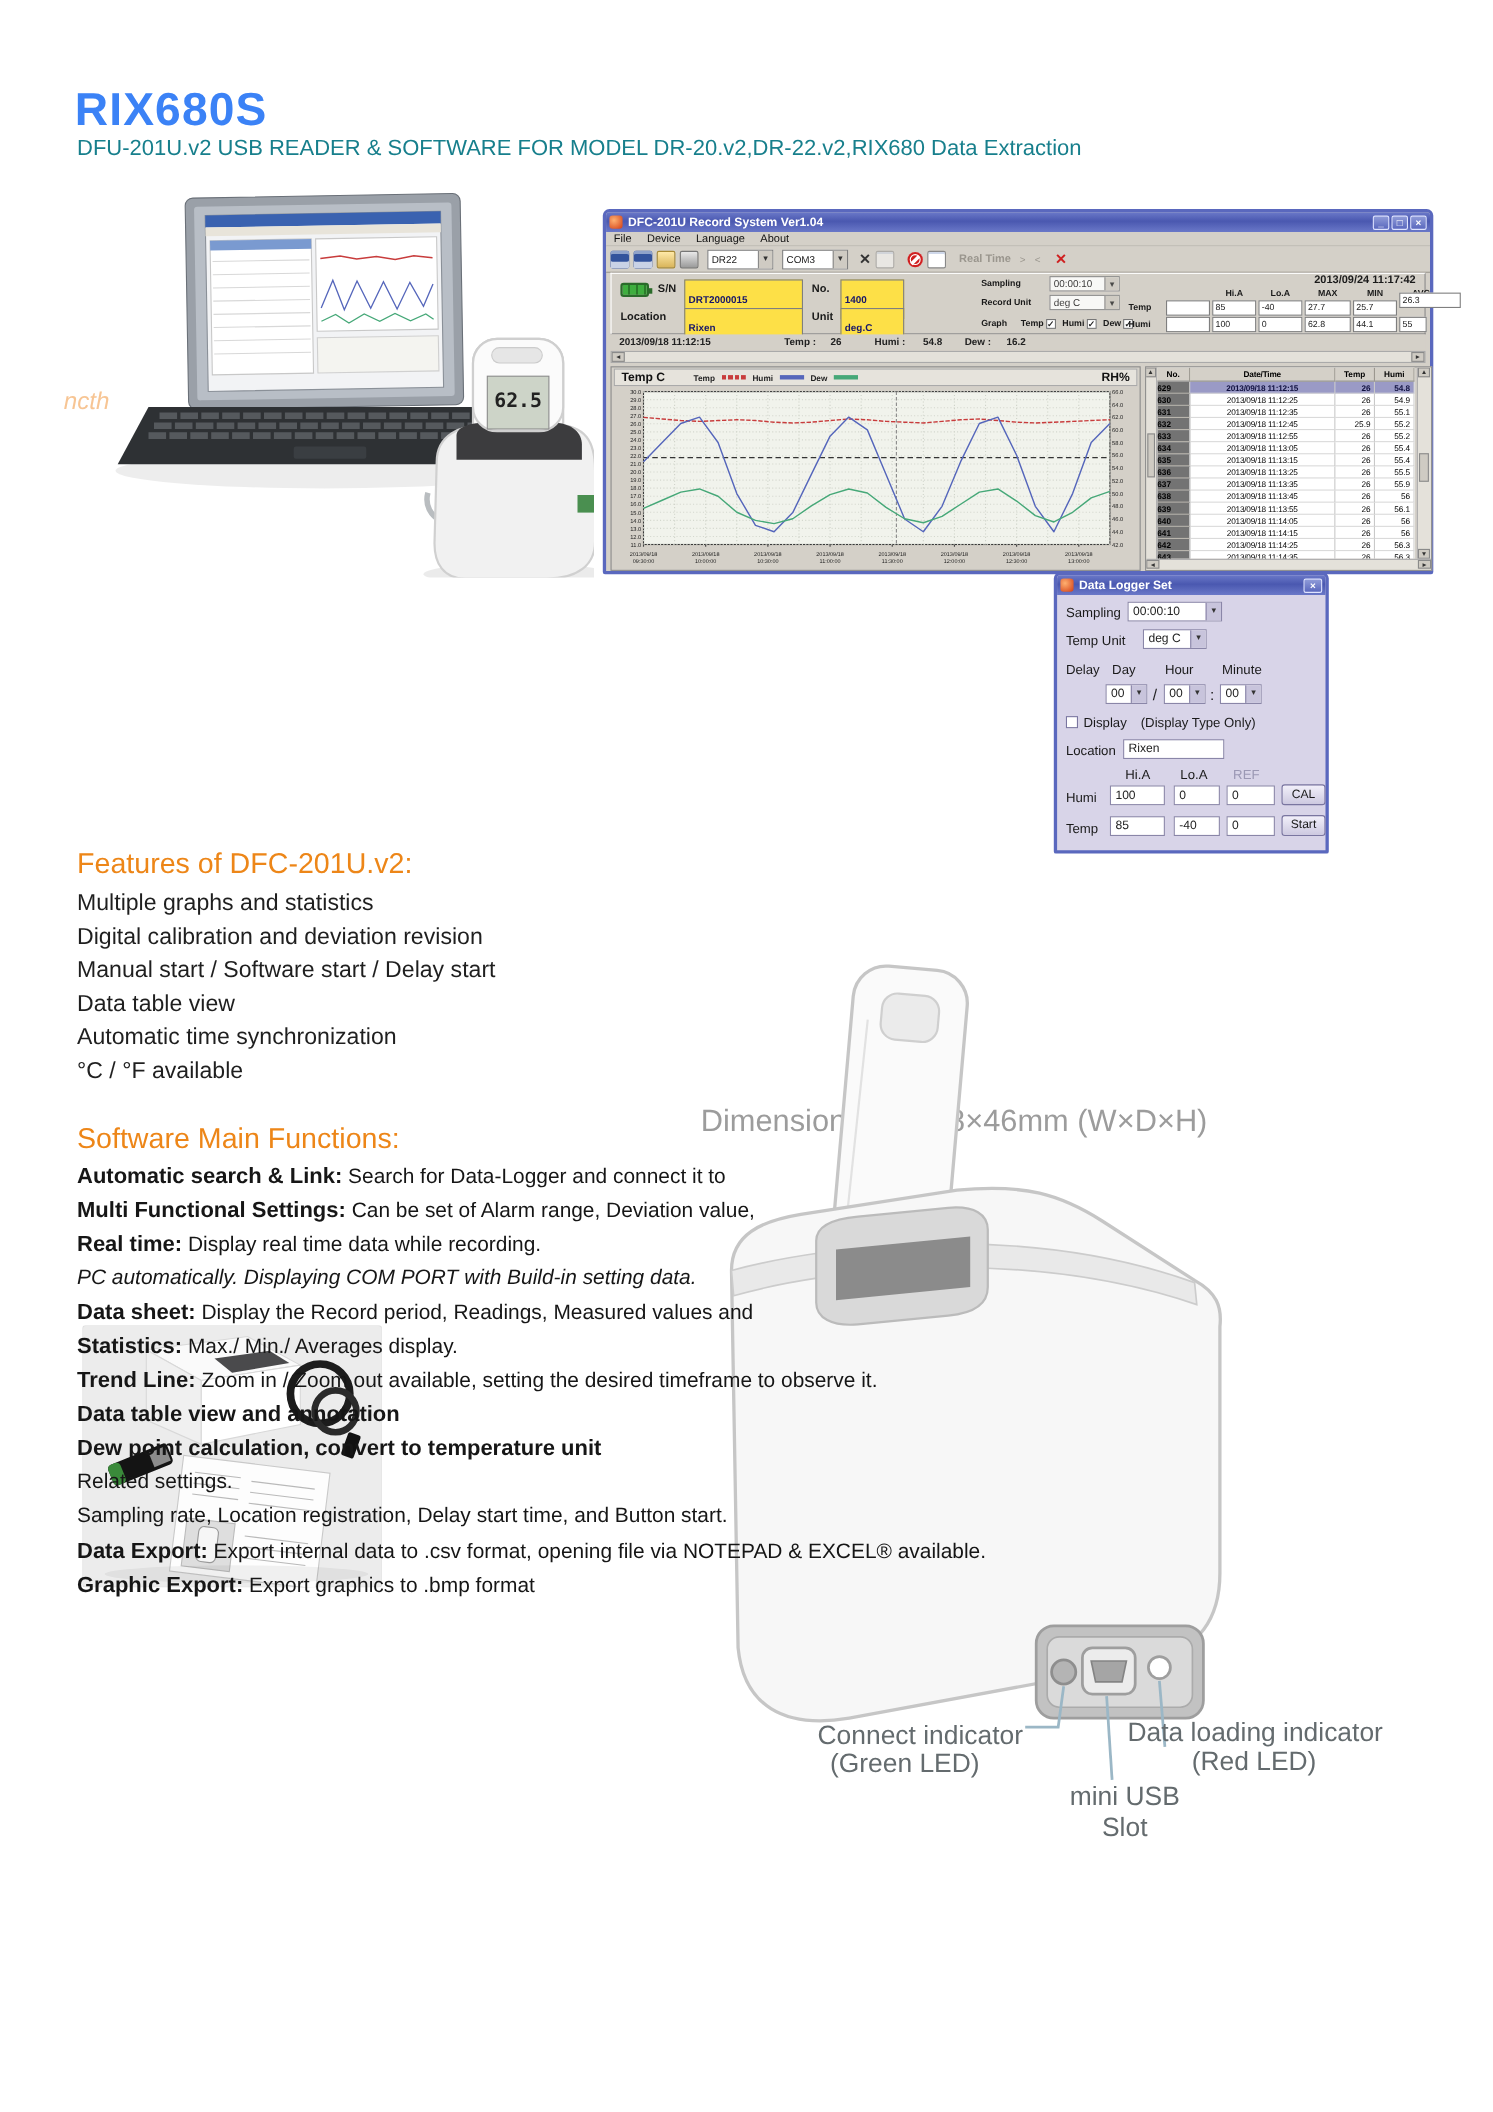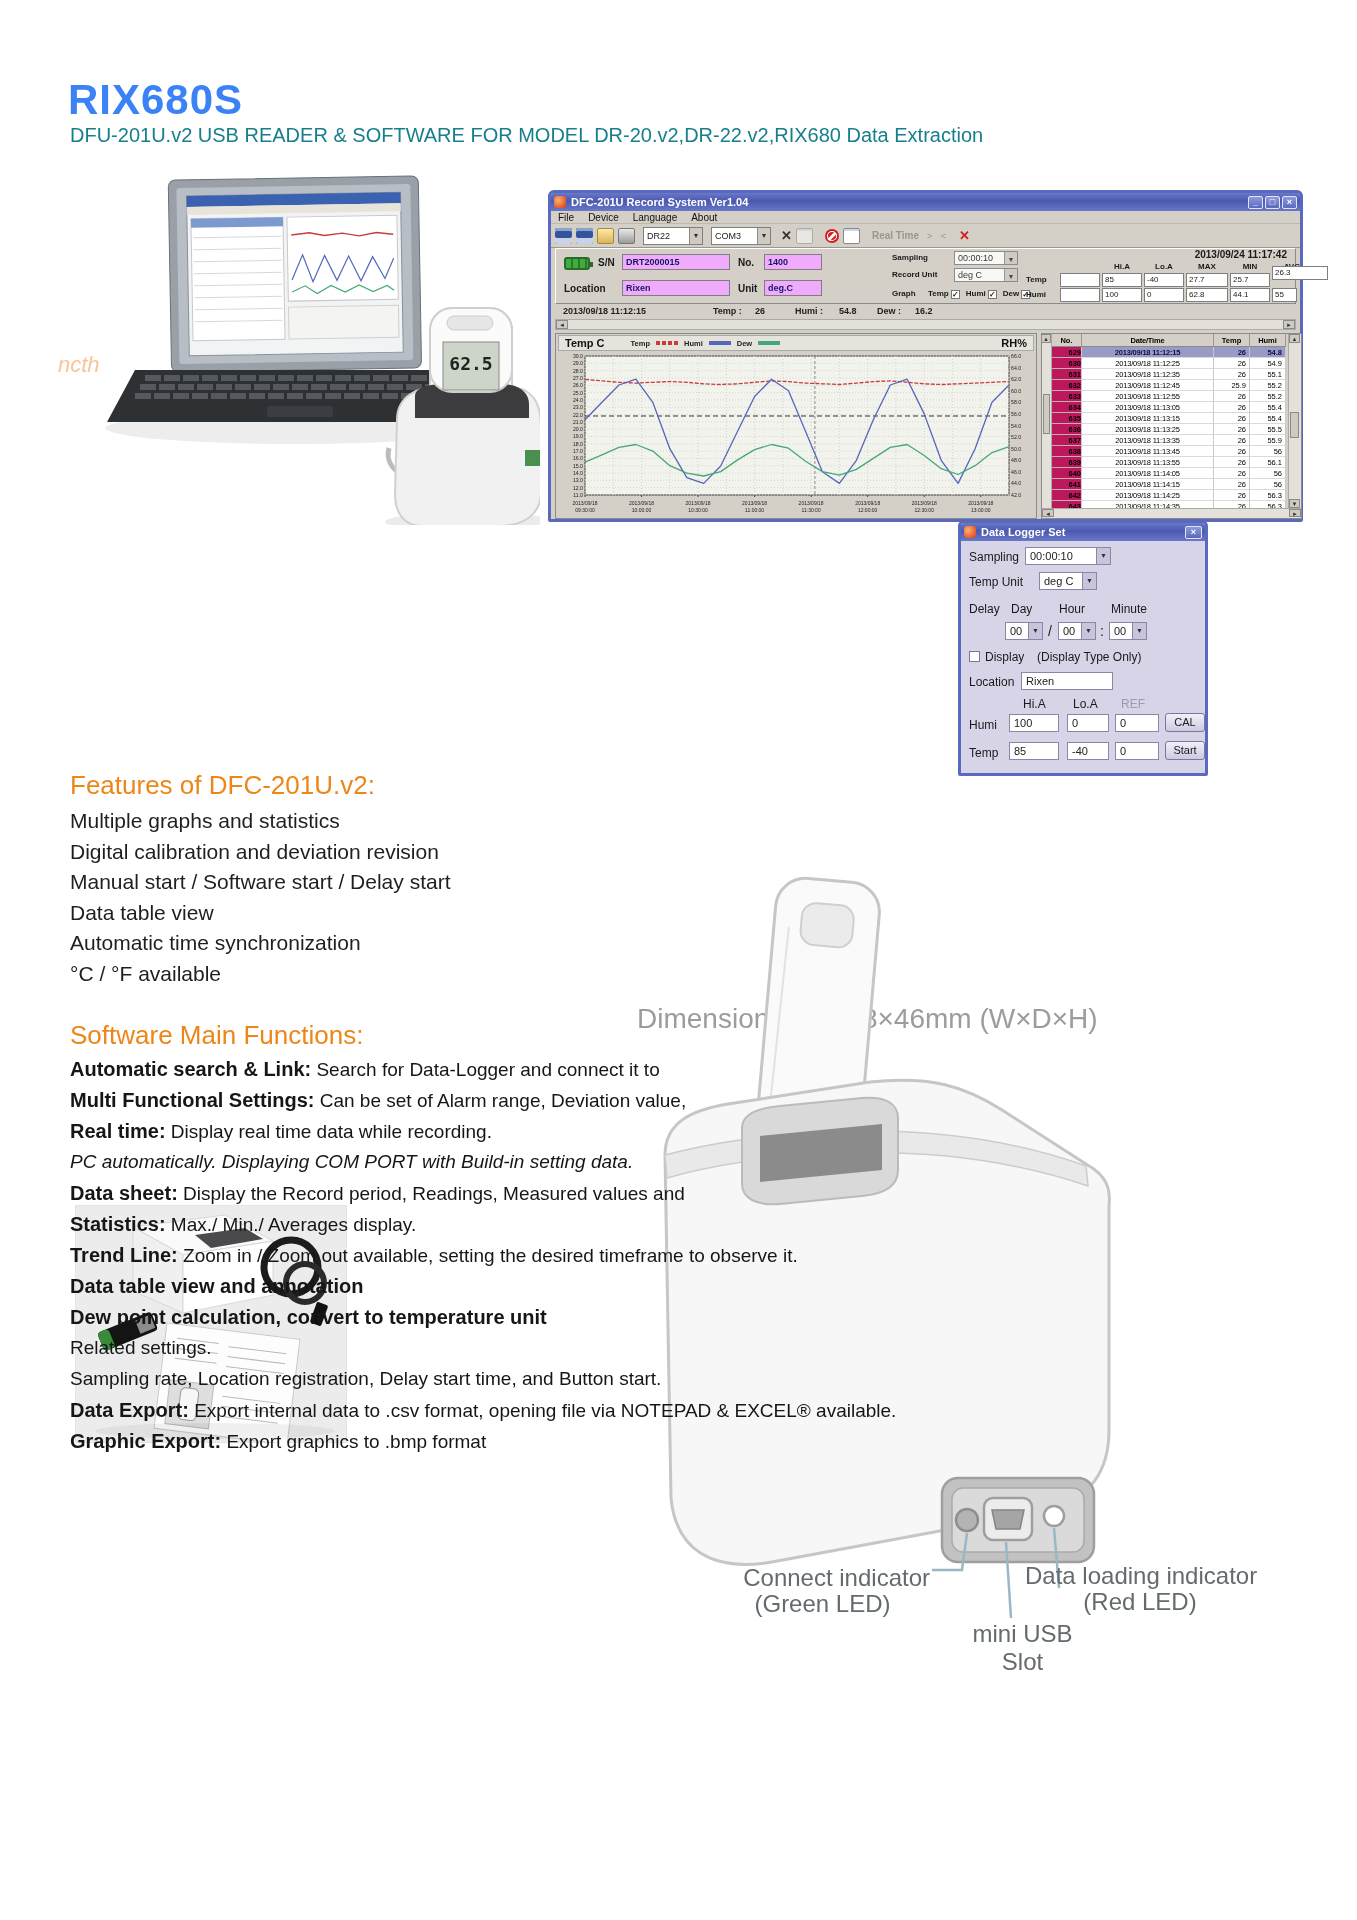--- a/index.html
+++ b/index.html
@@ -29,21 +29,21 @@
   .combo .arrow{width:13px;height:100%;background:#cfcbc3;border-left:1px solid #8a8a8a;font-size:7px;text-align:center;line-height:15px;color:#333}
   .xmark{font-weight:bold;font-size:13px;margin-left:10px}
   .stopicon{width:14px;height:14px;border-radius:50%;background:#cf2020;margin-left:12px;box-shadow:inset 0 0 0 2px #cf2020, inset 0 0 0 3px #fff;position:relative}
   .stopicon::after{content:"";position:absolute;left:2px;top:6px;width:10px;height:3px;background:#fff;transform:rotate(-45deg)}
   .realtime{color:#9a968e;font-weight:bold;font-size:10px;margin-left:12px}
   .grayarr{color:#9a968e;font-size:9px;margin-left:8px;letter-spacing:3px}
   
   .infopanel{position:absolute;left:4px;top:55px;right:4px;height:56px;background:#d4d0c8;border:1px solid #fff;border-right-color:#8a8a8a;border-bottom-color:#8a8a8a;font-size:10px}
   .lbl{position:absolute;font-weight:bold;color:#1a1a1a}
   .lbl-sm{position:absolute;font-weight:bold;color:#1a1a1a;font-size:8px}
-  .xpinput{position:absolute;background:#f0abfc;border:1px solid #7f7f7f;font-size:9px;color:#16166a;font-weight:bold;padding:1px 3px;line-height:12px;overflow:hidden;white-space:nowrap}
+  .xpinput{position:absolute;background:#fde047;border:1px solid #7f7f7f;font-size:9px;color:#16166a;font-weight:bold;padding:11px 3px;line-height:12px;overflow:hidden;white-space:nowrap}
   .battery{position:absolute;left:8px;top:8px;width:26px;height:13px;border:2px solid #2a6b2a;border-radius:3px;background:repeating-linear-gradient(90deg,#3fae3f 0 5px,#2a7c2a 5px 7px)}
   .battery::after{content:"";position:absolute;right:-5px;top:3px;width:3px;height:5px;background:#2a6b2a}
   .chk{display:inline-block;width:9px;height:9px;background:#fff;border:1px solid #777;font-size:8px;line-height:8px;text-align:center;color:#222;vertical-align:-1px;margin-left:2px}
   .statrow{position:absolute;height:15px}
   .statcell{position:absolute;top:0;height:14px;background:#fff;border:1px solid #7f7f7f;font-size:8px;padding:1px 2px;color:#222}
   .stathead{position:absolute;top:0;font-size:8px;font-weight:bold;color:#1a1a1a;text-align:center}
   
   .statusline{position:absolute;left:4px;top:111px;right:4px;height:14px;background:#d4d0c8;font-size:9px;font-weight:bold;color:#222}
   .statusline span{position:absolute;top:2px}
   .hstrip{position:absolute;left:4px;top:126px;right:4px;height:11px;background:#e4e1da;border:1px solid #aaa}
@@ -55,21 +55,21 @@
   .glegend{display:flex;align-items:center;gap:6px;margin-left:26px}
   .glegend .lname{font-size:7.5px;font-weight:bold;color:#222}
   .glegend .lswatch{width:22px;height:4px}
   .gright{margin-left:auto;font-size:11px;font-weight:bold;color:#111;padding-right:6px}
   
   .tablepanel{position:absolute;left:490px;width:261px;top:140px;height:186px;background:#d4d0c8;border:1px solid #8a8a8a;overflow:hidden}
   .vstrip{position:absolute;left:0;top:0;width:10px;bottom:0;background:#e4e1da;border-right:1px solid #aaa}
   .dtable{position:absolute;left:10px;top:0;width:234px;bottom:10px;background:#fff;overflow:hidden}
   .drow{display:flex;height:11px}
   .dcell{font-size:7.5px;line-height:11px;border-right:1px solid #c9c9c9;border-bottom:1px solid #dadada;overflow:hidden;white-space:nowrap}
-  .c-no{width:30px;text-align:right;background:#be185d;border-bottom:1px solid #b9b5ad;font-weight:bold}
+  .c-no{width:30px;text-align:left;background:#737373;border-bottom:1px solid #b9b5ad;font-weight:bold}
   .c-dt{width:132px;text-align:center;letter-spacing:-.2px}
   .c-t{width:36px;text-align:right;padding-right:3px}
   .c-h{width:36px;text-align:right;padding-right:3px}
   .dhead{height:13px;background:#d4d0c8}
   .dhead .dcell{background:#d4d0c8;font-weight:bold;line-height:13px;height:13px;border-right:1px solid #9b978f;border-bottom:1px solid #8a8a8a;text-align:center;padding:0}
   .sel .c-dt,.sel .c-t,.sel .c-h{background:#9a9ac6;color:#101040;font-weight:bold}
   .vscroll{position:absolute;right:0;top:0;width:13px;bottom:10px;background:#e4e1da;border-left:1px solid #aaa}
   .hscroll2{position:absolute;left:0;right:0;bottom:0;height:10px;background:#e4e1da;border-top:1px solid #aaa}
   .thumb{position:absolute;background:#cfcbc3;border:1px solid #8a8a8a}
   

